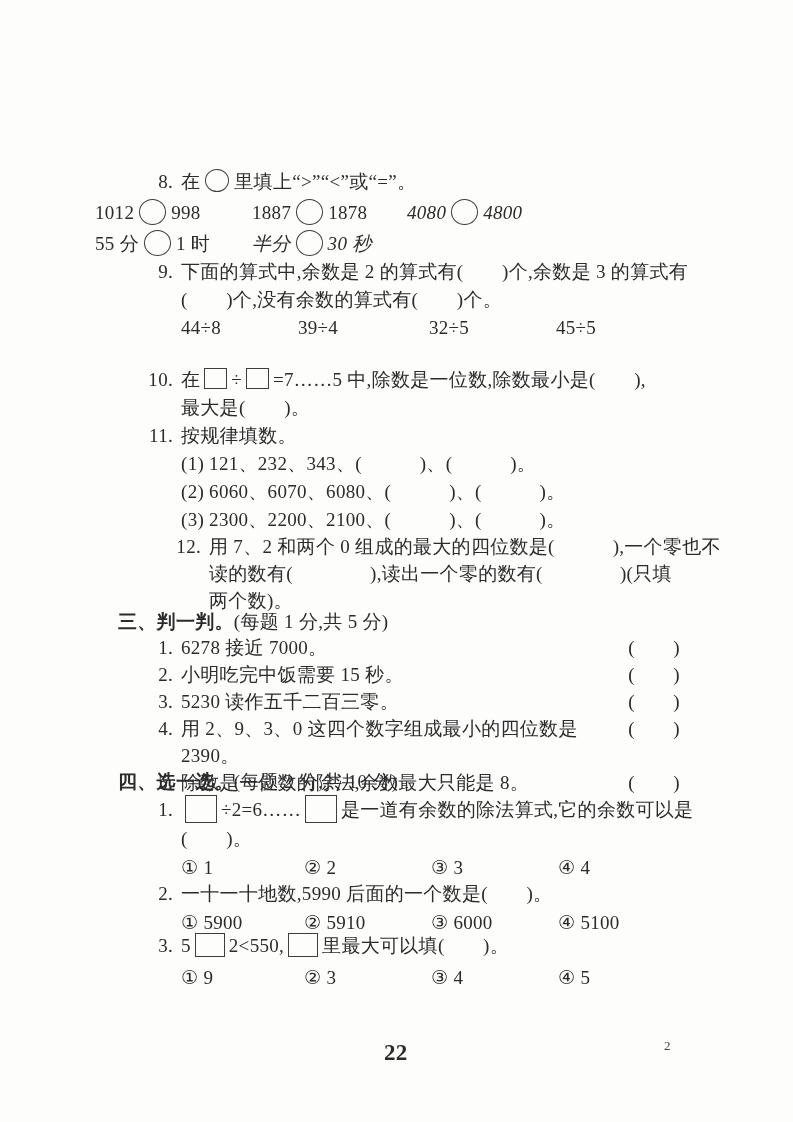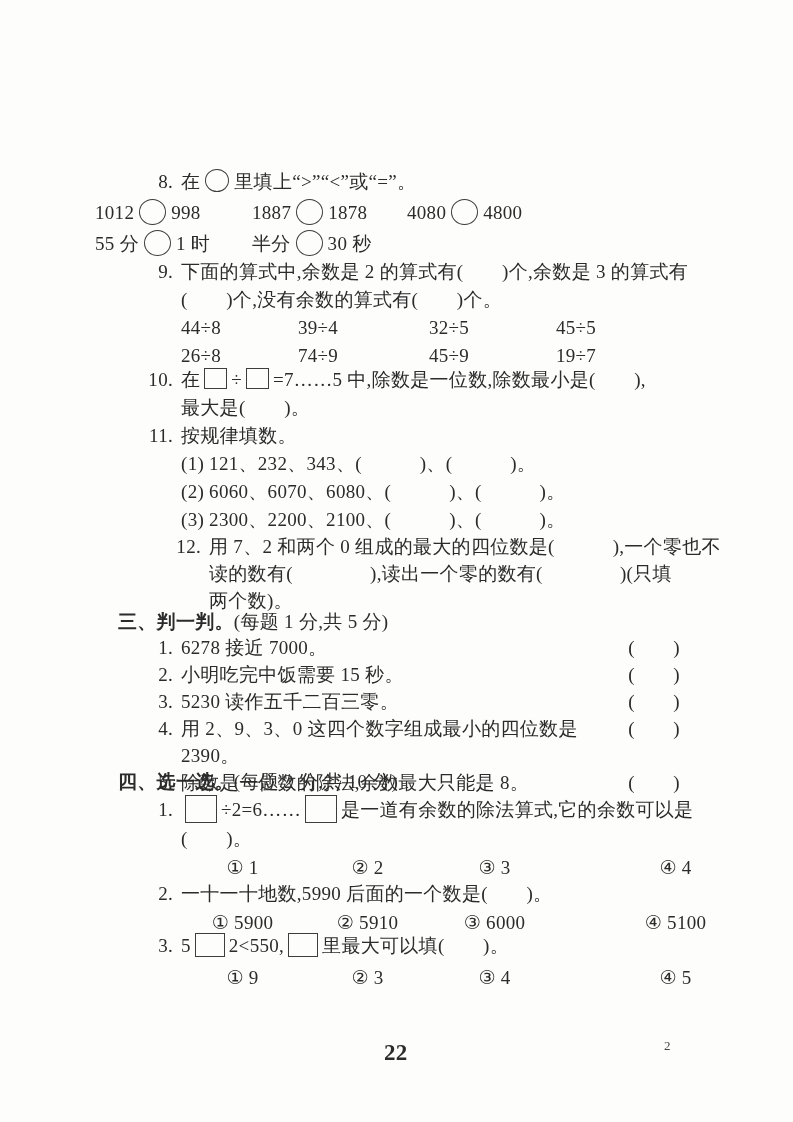--- a/index.html
+++ b/index.html
@@ -18,25 +18,25 @@
 
   .indent { margin-left:181px; }
 
   .hdr { margin-left:118px; }
   .hdr .t { font-weight:bold; }
 
   
   .cmp-row { display:flex; margin-left:95px; }
   .cmp-row .c1 { width:157px; }
   .cmp-row .c2 { width:155px; }
-  .cmp-row .c3 { flex:1; }
+  .cmp-row .c3 { flex:1;font-style:italic; }
 
   
   .grid4a { display:grid; grid-template-columns:117px 131px 127px auto; margin-left:181px; }
-  .grid4b { display:grid; grid-template-columns:123px 127px 127px auto; margin-left:181px;text-align:center; }
+  .grid4b { display:grid; grid-template-columns:123px 127px 127px auto; margin-left:181px; }
 
   
   .circle {
     display:inline-block; width:25px; height:24px;
     border:1.4px solid #3d3d3d; border-radius:50%;
     vertical-align:-6px; margin:0 5px; background:transparent;
   }
   .circle.small { width:22px; height:21px; vertical-align:-4px; }
   .box {
     display:inline-block; width:21px; height:19px;
@@ -92,26 +92,20 @@
       <span class="qnum">9.</span>
       <span class="qtext">下面的算式中,余数是 2 的算式有(　　)个,余数是 3 的算式有</span>
     </div>
     <div class="indent">(　　)个,没有余数的算式有(　　)个。</div>
     <div class="grid4a">
       <span>44÷8</span>
       <span>39÷4</span>
       <span>32÷5</span>
       <span>45÷5</span>
     </div>
-    <div class="grid4a">
-      <span>26÷8</span>
-      <span>74÷9</span>
-      <span>45÷9</span>
-      <span>19÷7</span>
-    </div>
   </div>
 
   <div class="blk" id="b-q10">
     <div class="qrow">
       <span class="qnum">10.</span>
       <span class="qtext"><span>在</span><span class="box"></span><span>÷</span><span class="box"></span><span>=7……5 中,除数是一位数,除数最小是(　　),</span></span>
     </div>
     <div class="indent">最大是(　　)。</div>
   </div>
 

